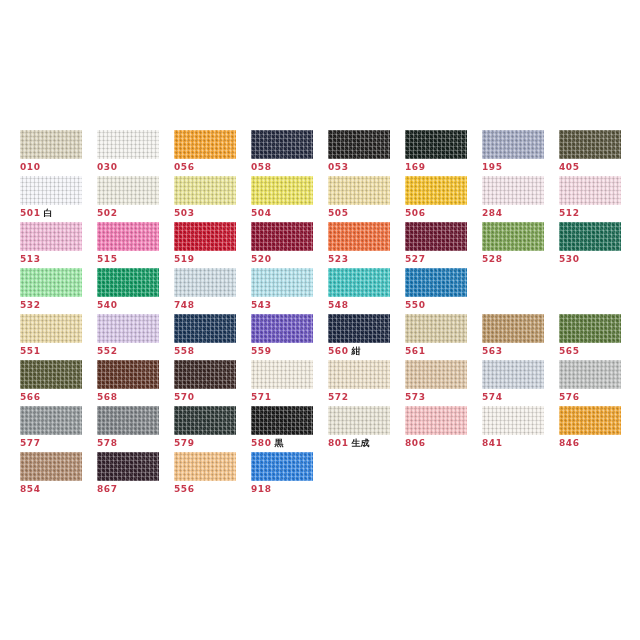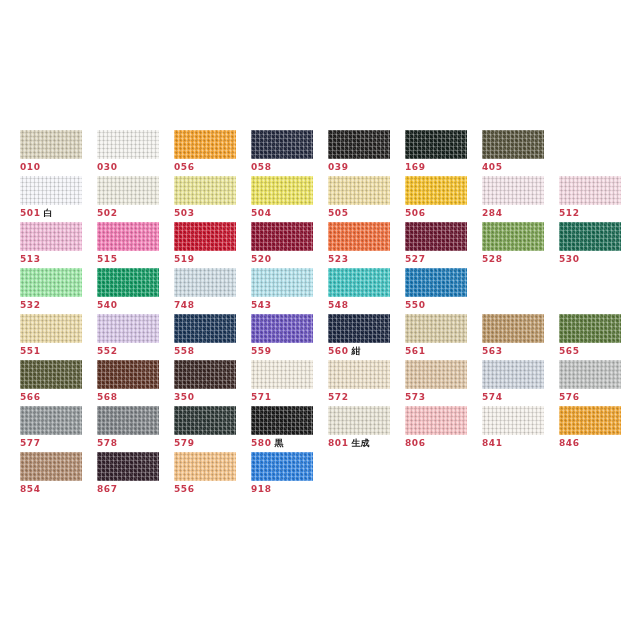--- a/index.html
+++ b/index.html
@@ -101,27 +101,31 @@
       <div class="swatch-cell">
         <div class="swatch-chip" style="background-color: rgb(247, 162, 41);"></div>
         <div class="swatch-label"><span class="code">056</span></div>
       </div>
       <div class="swatch-cell">
         <div class="swatch-chip" style="background-color: rgb(35, 41, 63);"></div>
         <div class="swatch-label"><span class="code">058</span></div>
       </div>
       <div class="swatch-cell">
         <div class="swatch-chip" style="background-color: rgb(33, 31, 30);"></div>
-        <div class="swatch-label"><span class="code">039</span></div>
+        <div class="swatch-label"><span class="code">053</span></div>
       </div>
       <div class="swatch-cell">
         <div class="swatch-chip" style="background-color: rgb(21, 32, 28);"></div>
         <div class="swatch-label"><span class="code">169</span></div>
       </div>
       <div class="swatch-cell">
+        <div class="swatch-chip" style="background-color: rgb(161, 168, 194);"></div>
+        <div class="swatch-label"><span class="code">195</span></div>
+      </div>
+      <div class="swatch-cell">
         <div class="swatch-chip" style="background-color: rgb(86, 83, 59);"></div>
         <div class="swatch-label"><span class="code">405</span></div>
       </div>
     </div>
     <div class="swatch-row">
       <div class="swatch-cell">
         <div class="swatch-chip" style="background-color: rgb(243, 244, 248);"></div>
         <div class="swatch-label"><span class="code">501</span><span class="name">白</span></div>
       </div>
       <div class="swatch-cell">
@@ -251,21 +255,21 @@
       <div class="swatch-cell">
         <div class="swatch-chip" style="background-color: rgb(88, 90, 54);"></div>
         <div class="swatch-label"><span class="code">566</span></div>
       </div>
       <div class="swatch-cell">
         <div class="swatch-chip" style="background-color: rgb(94, 50, 36);"></div>
         <div class="swatch-label"><span class="code">568</span></div>
       </div>
       <div class="swatch-cell">
         <div class="swatch-chip" style="background-color: rgb(58, 39, 36);"></div>
-        <div class="swatch-label"><span class="code">350</span></div>
+        <div class="swatch-label"><span class="code">570</span></div>
       </div>
       <div class="swatch-cell">
         <div class="swatch-chip" style="background-color: rgb(240, 234, 221);"></div>
         <div class="swatch-label"><span class="code">571</span></div>
       </div>
       <div class="swatch-cell">
         <div class="swatch-chip" style="background-color: rgb(236, 224, 201);"></div>
         <div class="swatch-label"><span class="code">572</span></div>
       </div>
       <div class="swatch-cell">

